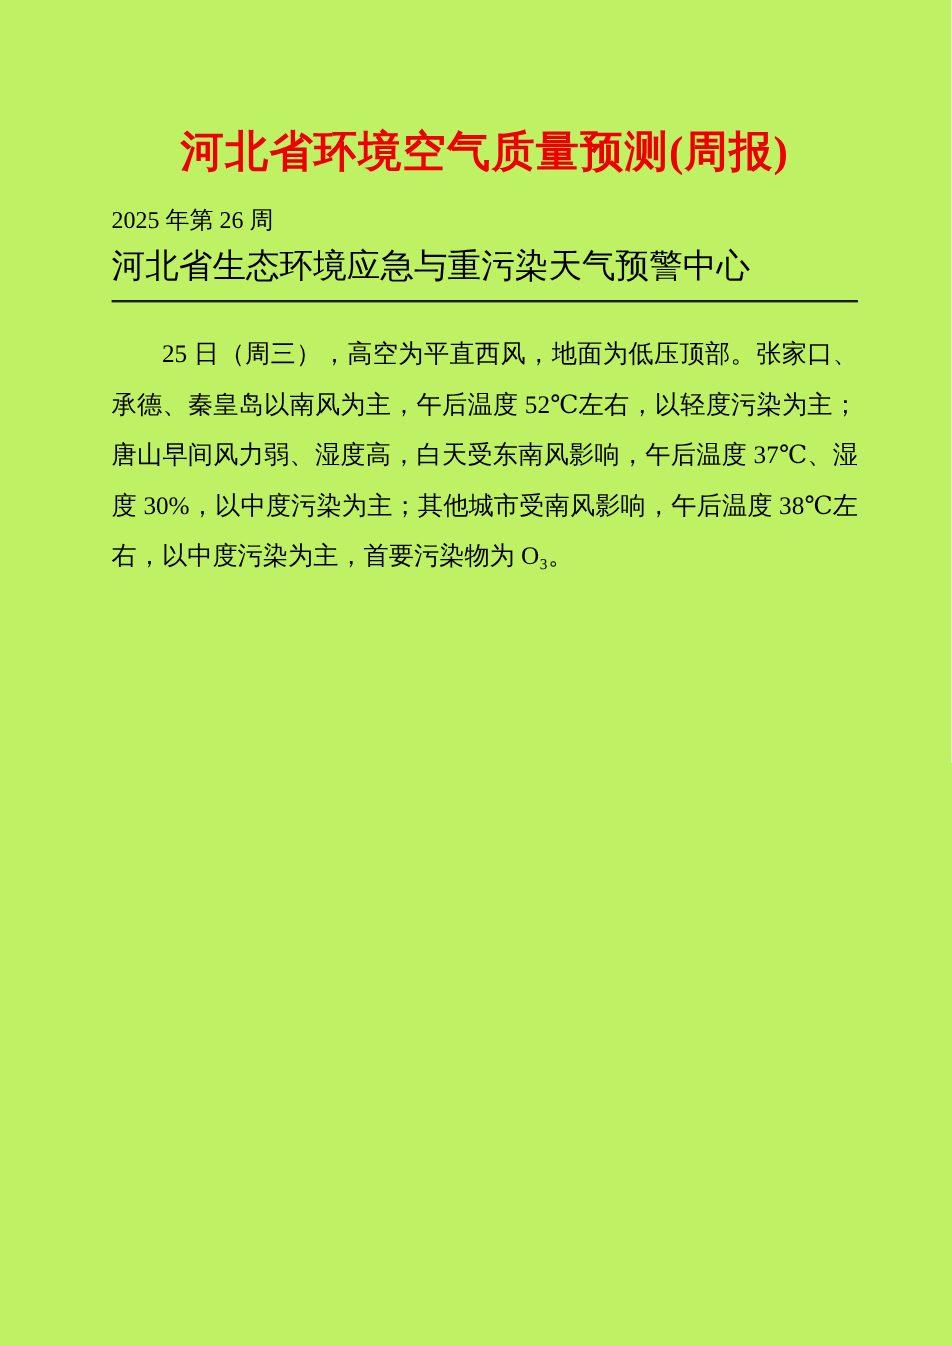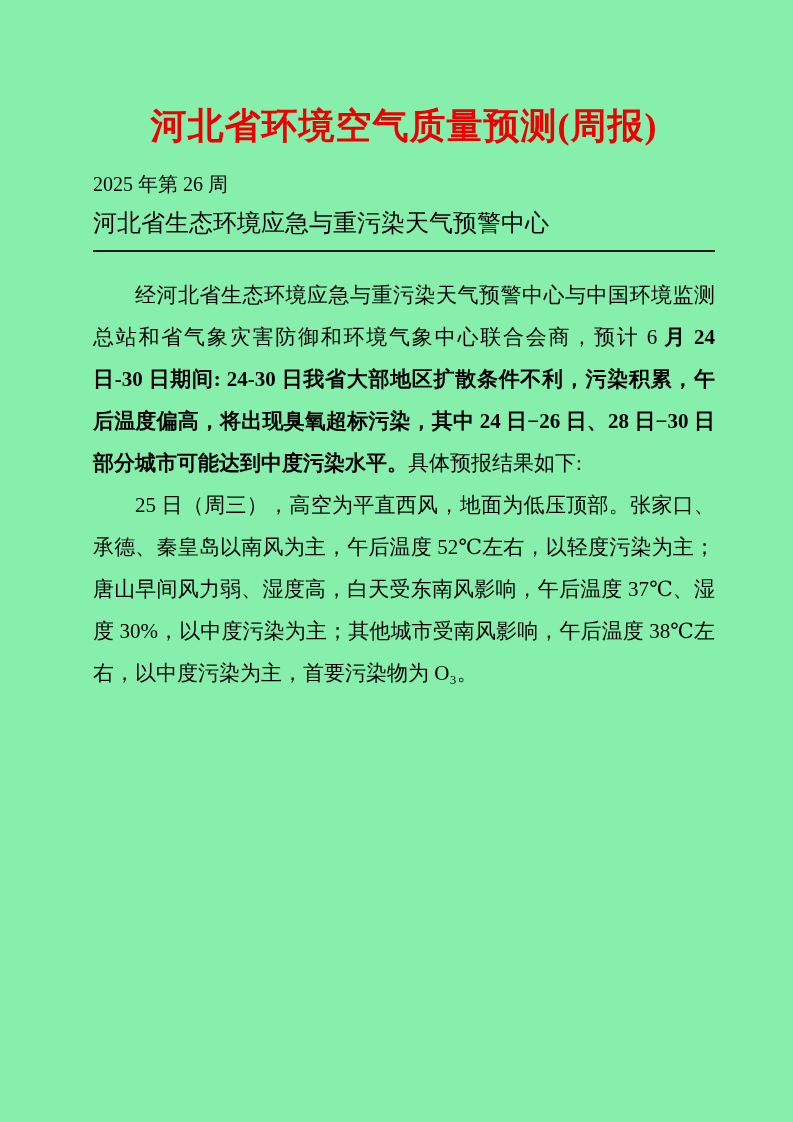--- a/index.html
+++ b/index.html
@@ -5,21 +5,21 @@
   html, body {
     margin: 0;
     padding: 0;
     background: #ffffff;
   }
   .page {
     position: relative;
     width: 793px;
     height: 1122px;
     margin: 0 auto;
-    background: #86efac;
+    background: #bef264;
     overflow: hidden;
     font-family: "Liberation Serif", "DejaVu Serif", serif;
     color: #000000;
     box-sizing: border-box;
     padding: 0 78px 0 93px;
   }
   .report-title {
     margin-top: 104px;
     font-size: 36px;
     line-height: 44px;
@@ -28,21 +28,21 @@
     letter-spacing: 1px;
     white-space: nowrap;
   }
   .report-week {
     margin-top: 22px;
     font-size: 20px;
     line-height: 28px;
   }
   .org-row {
     margin-top: 10px;
-    font-size: 24px;
+    font-size: 28px;
     line-height: 30px;
     display: flex;
     justify-content: space-between;
     align-items: flex-start;
   }
   .org-row .report-date {
     padding-right: 10px;
   }
   .header-divider {
     margin: 12px 0 0 0;
@@ -72,16 +72,15 @@
 
   <div class="report-week">2025 年第 26 周</div>
 
   <div class="org-row">
     <span class="agency">河北省生态环境应急与重污染天气预警中心</span>
   </div>
 
   <hr class="header-divider">
 
   <div class="report-body">
-      <p class="para"><span class="seg">经河北省生态环境应急与重污染天气预警中心与中国环境监测总站和省气象灾害防御和环境气象中心联合会商，预计 6 </span><span class="seg bold">月 24 日-30 日期间: 24-30 日我省大部地区扩散条件不利，污染积累，午后温度偏高，将出现臭氧超标污染，其中 24 日−26 日、28 日−30 日部分城市可能达到中度污染水平。</span><span class="seg">具体预报结果如下:</span></p>
       <p class="para"><span class="seg">25 日（周三），高空为平直西风，地面为低压顶部。张家口、承德、秦皇岛以南风为主，午后温度 52℃左右，以轻度污染为主；唐山早间风力弱、湿度高，白天受东南风影响，午后温度 37℃、湿度 30%，以中度污染为主；其他城市受南风影响，午后温度 38℃左右，以中度污染为主，首要污染物为 O₃。</span></p>
     </div>
 </div>
 
 </body></html>

